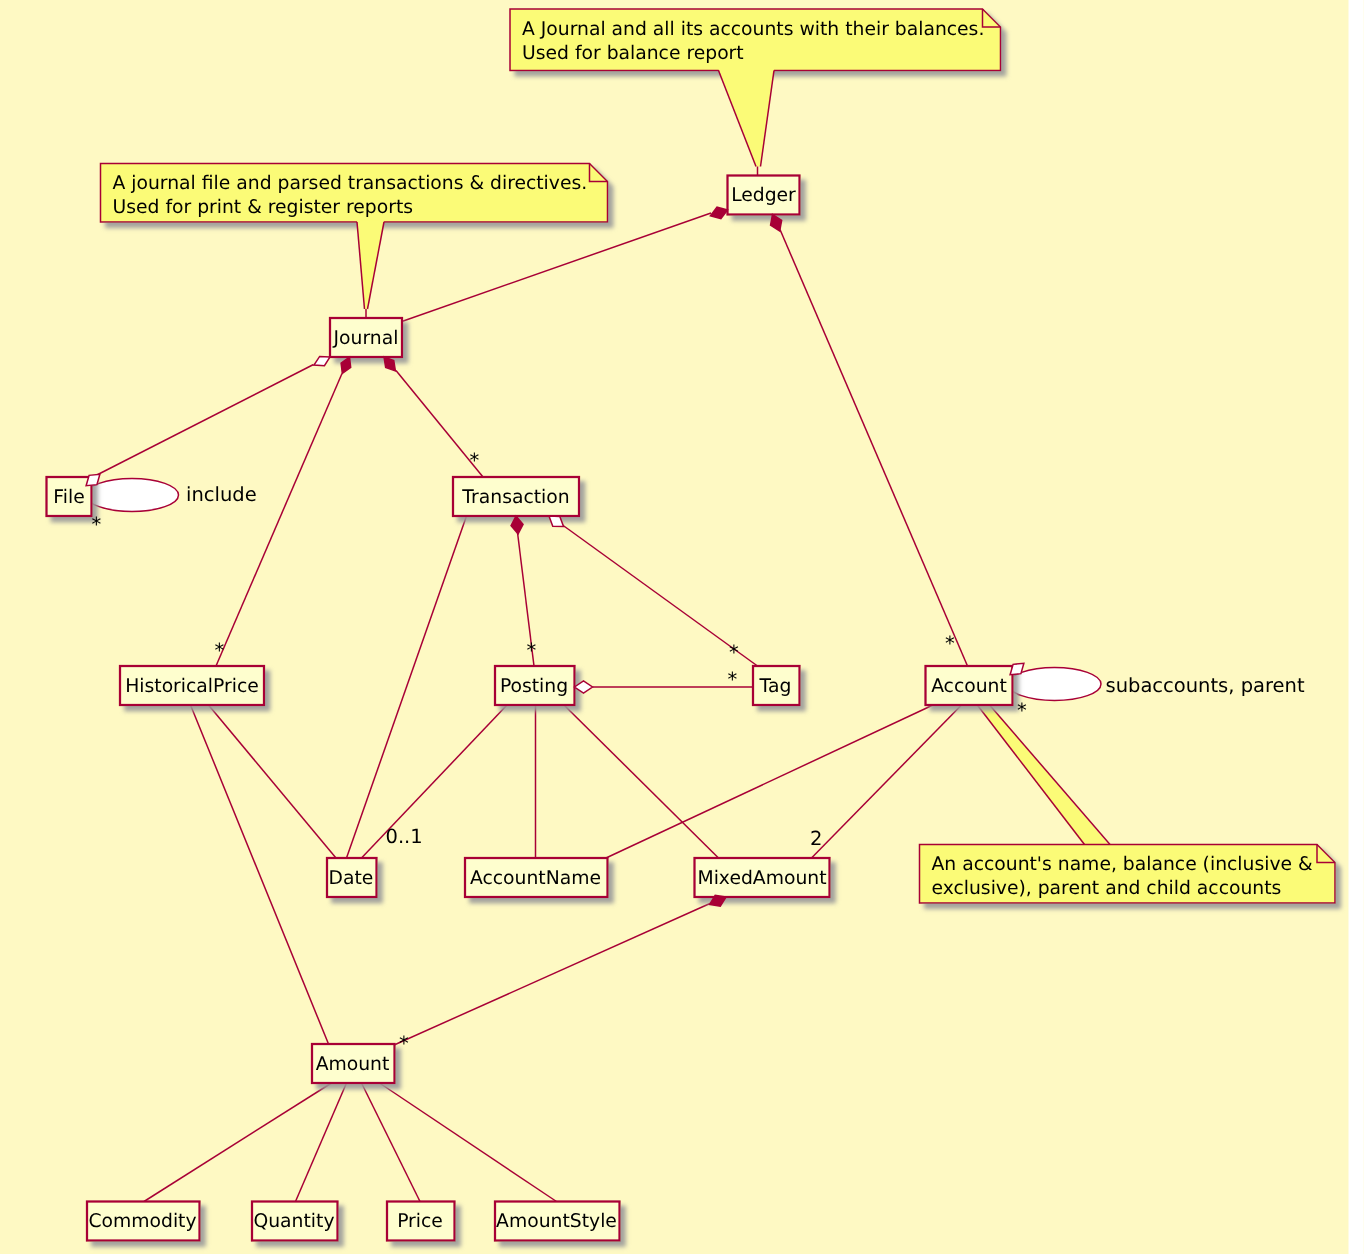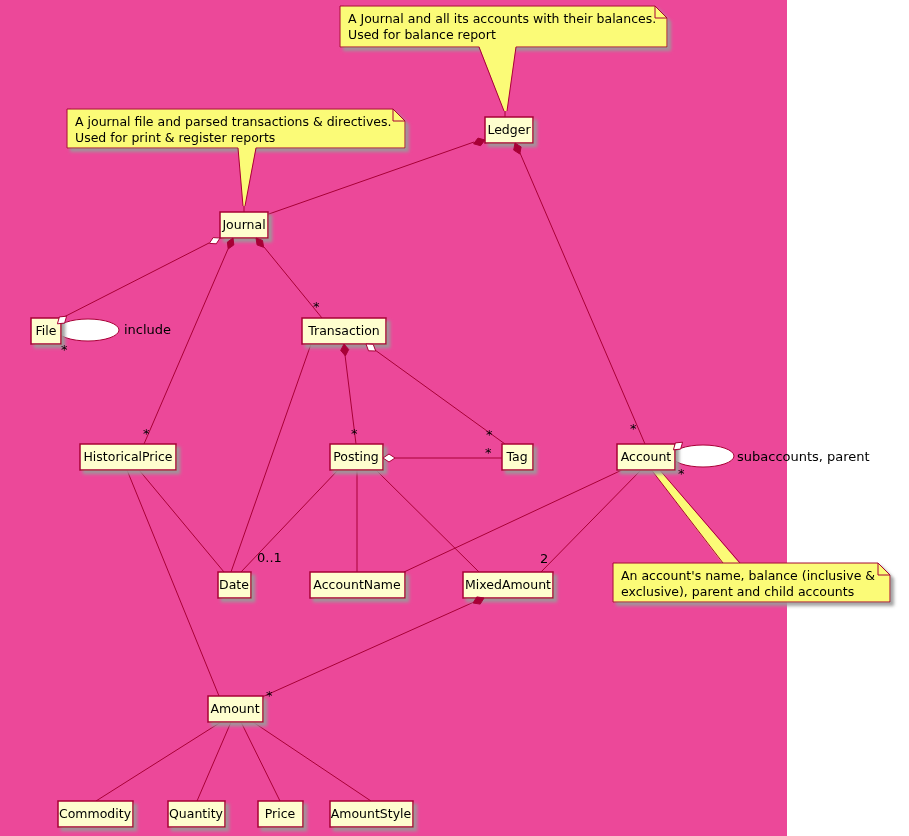--- a/index.html
+++ b/index.html
@@ -1,16 +1,16 @@
 <!DOCTYPE html>
 <html><head>
 <meta charset="utf-8">
 <style>
   html,body{margin:0;padding:0;background:#FFFFFF;}
-  .stage{position:relative;width:787px;height:836px;background:#ec4899;font-family:"DejaVu Sans",sans-serif;}
+  .stage{position:relative;width:899px;height:836px;background:#fef9c3;font-family:"DejaVu Sans",sans-serif;}
   svg{display:block;}
   .edge{stroke:#A80036;stroke-width:1;fill:none;}
   .node-rect{fill:#FEFECE;stroke:#A80036;stroke-width:1.5;}
   .note-path{fill:#FBFB77;stroke:#A80036;stroke-width:1;}
   .note-fold{fill:none;stroke:#A80036;stroke-width:1;}
   .tail-fill{fill:#FBFB77;stroke:none;}
   .tail-side{stroke:#A80036;stroke-width:1;}
   .diamond-filled{fill:#A80036;stroke:#A80036;stroke-width:1;}
   .diamond-open{fill:#FFFFFF;stroke:#A80036;stroke-width:1;}
   .loop{fill:#FFFFFF;stroke:#A80036;stroke-width:1;}

